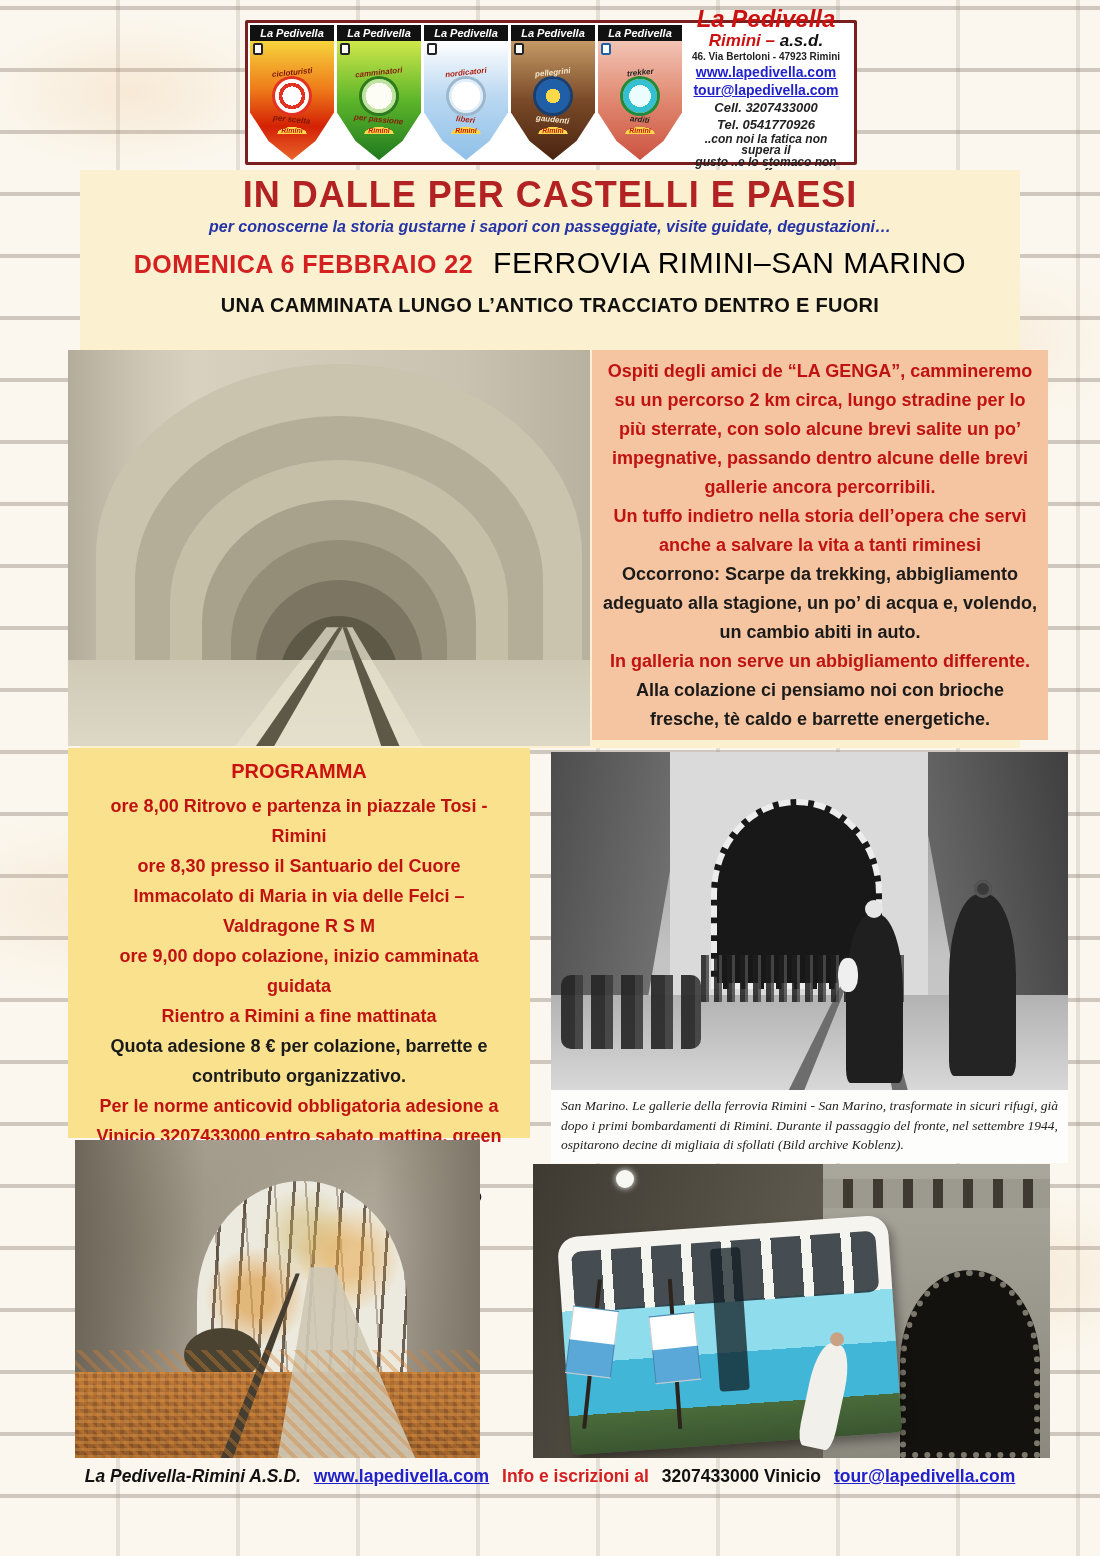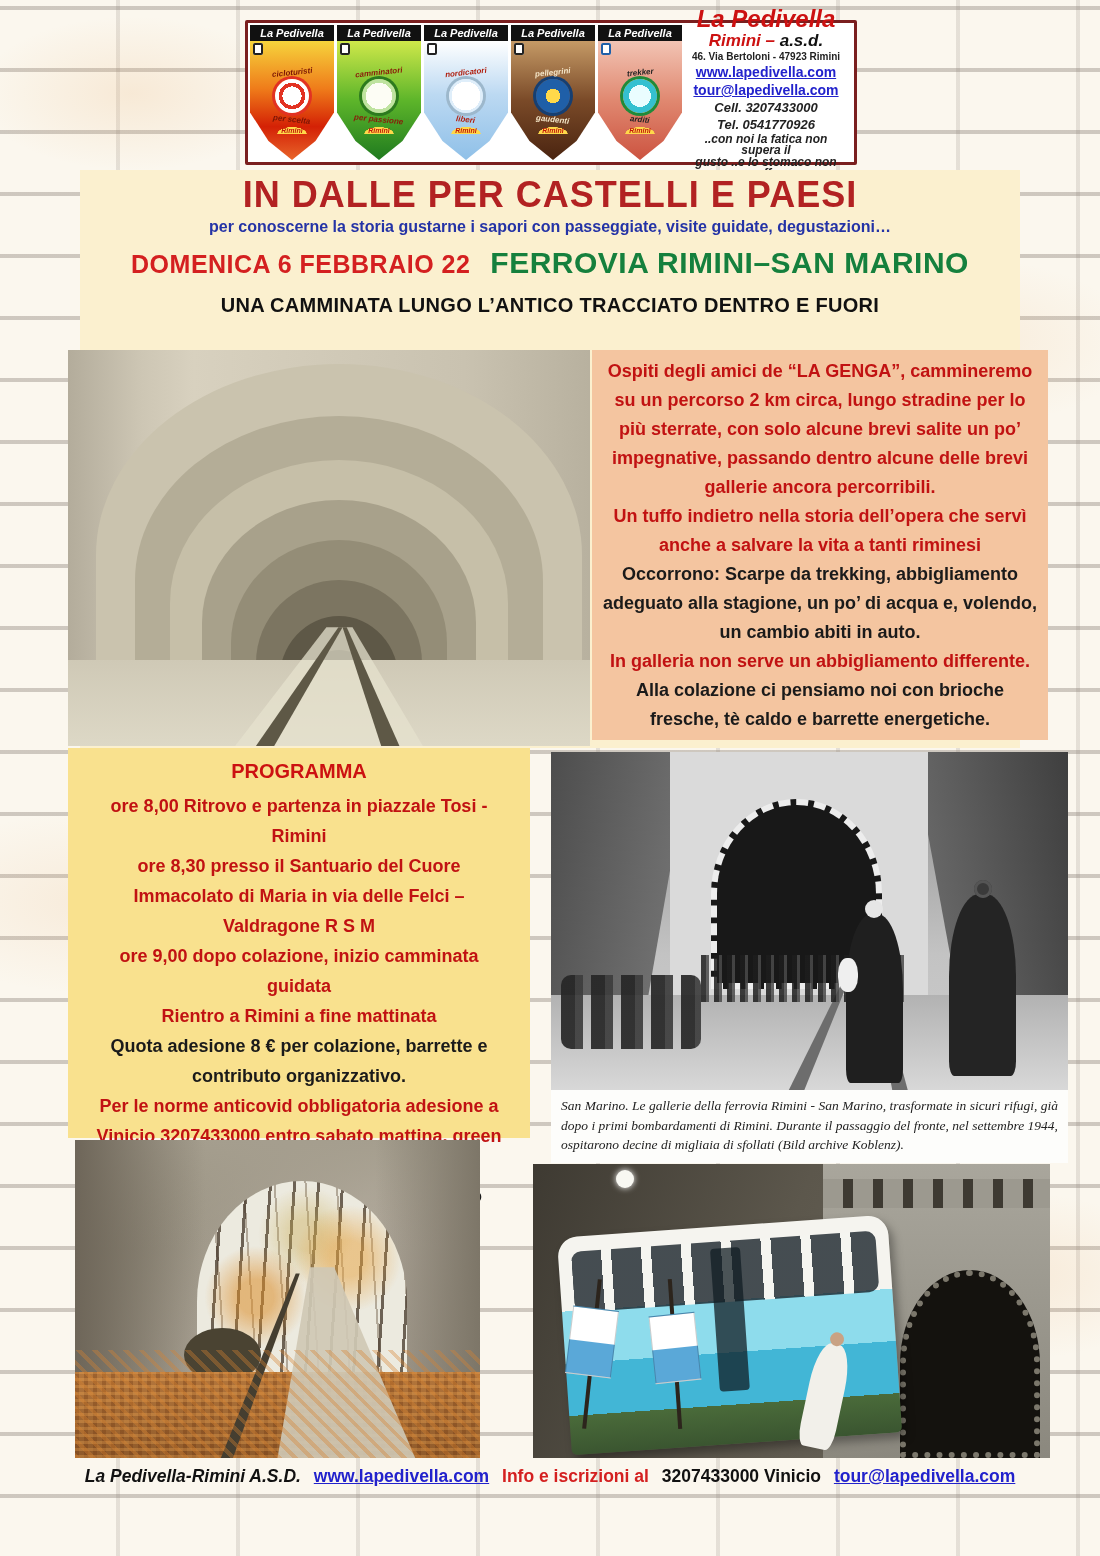--- a/index.html
+++ b/index.html
@@ -58,24 +58,24 @@
   .contact-sub{font-size:17px; font-weight:bold; font-style:italic; line-height:18px;}
   .contact-sub .r{color:#cc1111;} .contact-sub .b{color:#111;}
   .contact-addr{font-size:10px; font-weight:bold; color:#222; line-height:12px;}
   .contact-link{font-size:14px; font-weight:bold; color:#2222cc; text-decoration:underline; line-height:17px; display:block;}
   .contact-cell{font-size:13px; font-style:italic; font-weight:bold; color:#222; line-height:16px;}
   .contact-motto{font-size:12px; font-weight:bold; font-style:italic; color:#222; line-height:11px;}
 
   
   .cream{left:80px; top:170px; width:940px; height:578px; background:#fbf0cf;}
   .main-title{margin-top:4px; text-align:center; font-size:36px; font-weight:bold; color:#b22222; letter-spacing:1px;}
-  .subtitle{text-align:center; font-size:16px; font-weight:bold; color:#2433a6; margin-top:2px;}
+  .subtitle{text-align:center; font-size:16px; font-weight:bold; font-style:italic; color:#2433a6; margin-top:2px;}
   .date-row{display:flex; justify-content:center; align-items:baseline; gap:20px; margin-top:10px;}
   .date-txt{font-size:25px; font-weight:bold; color:#d42020; letter-spacing:.5px;}
-  .event-txt{font-size:30px; font-weight:bold; color:#15803d; letter-spacing:.5px;}
+  .event-txt{font-size:30px; font-weight:normal; color:#000000; letter-spacing:.5px;}
   .desc{line-height:31px; text-align:center; font-size:20px; font-weight:bold; color:#111; margin-top:10px; letter-spacing:.3px;}
 
   
   .photo-main{left:68px; top:350px; width:522px; height:396px; overflow:hidden;
     background:linear-gradient(90deg,#b3ac9b 0%,#cdc6b4 14%,#d8d1bf 24%,#c9c2b0 76%,#b8b19f 100%);}
   .pm-arch{position:absolute; left:52%; bottom:0; transform:translateX(-50%); border-radius:50% 50% 0 0;}
   .pm1{width:486px;height:382px;background:#cac3ae;} .pm2{width:408px;height:330px;background:#b4ad97;}
   .pm3{width:338px;height:286px;background:#c6bfa8;} .pm4{width:274px;height:246px;background:#a8a18b;}
   .pm5{width:216px;height:206px;background:#948d77;} .pm6{width:166px;height:166px;background:#7c7561;}
   .pm7{width:120px;height:130px;background:#5e5847;} .pm8{width:80px;height:96px;background:#3a352a;}

